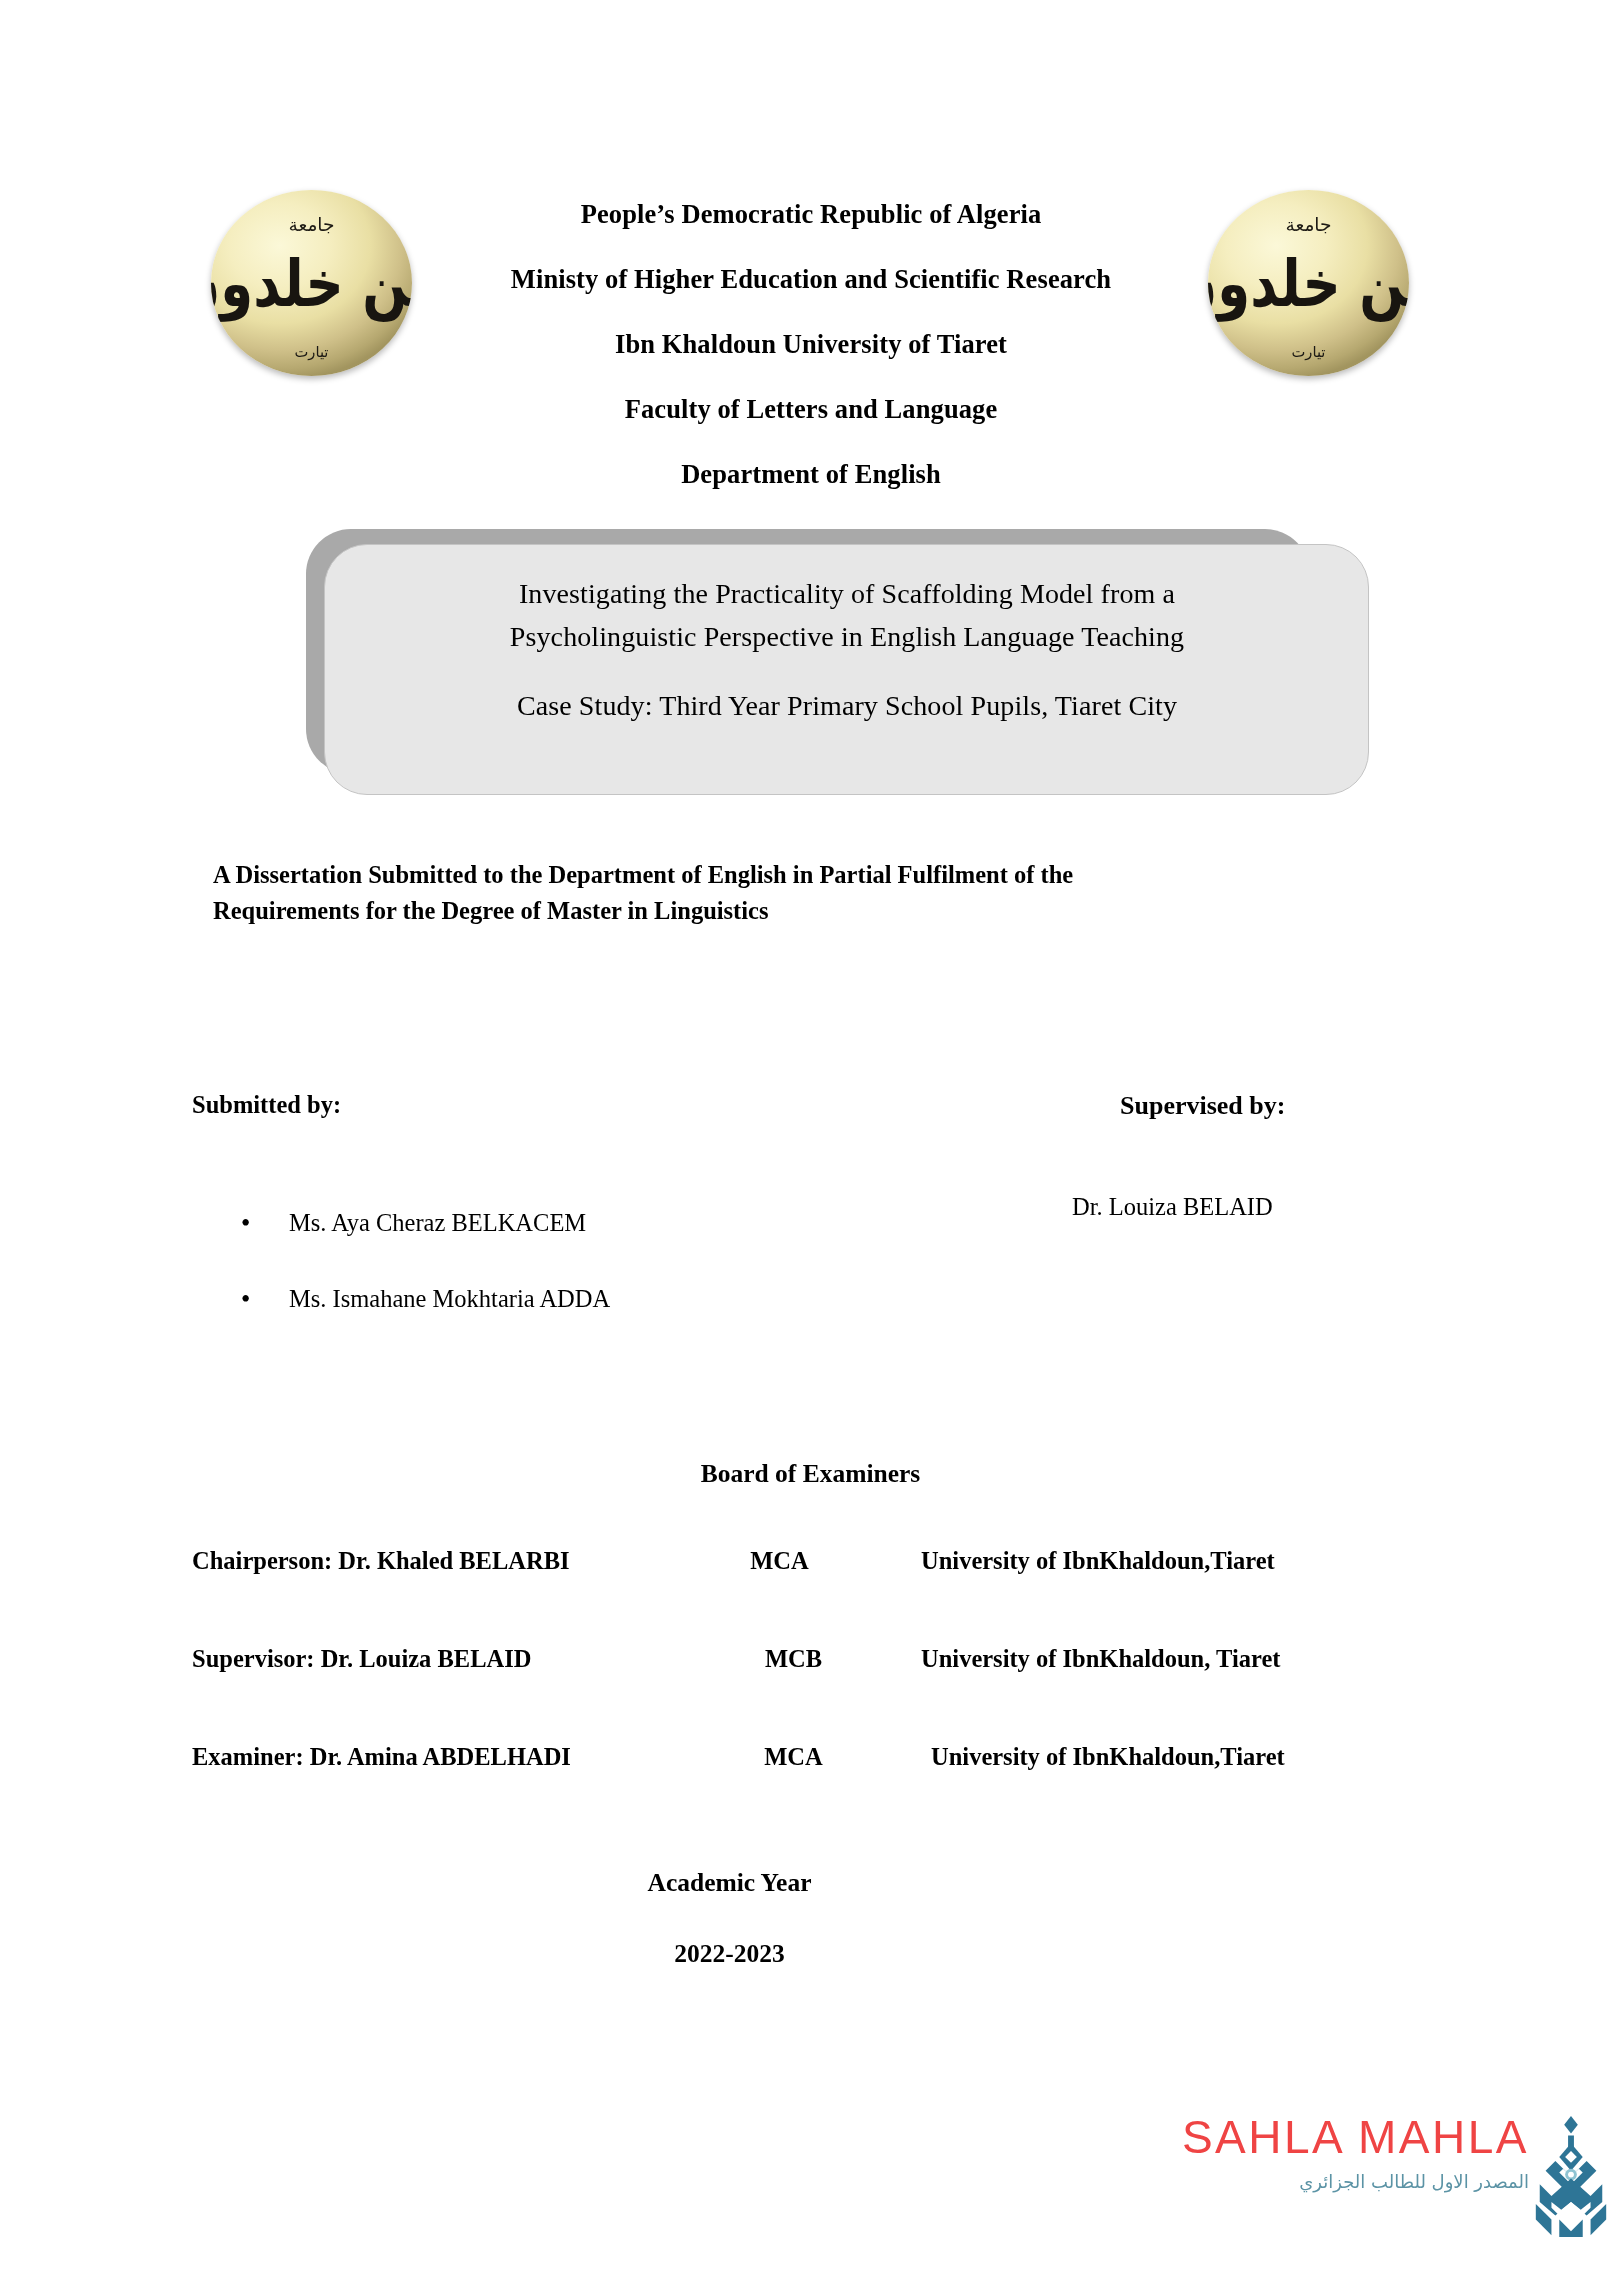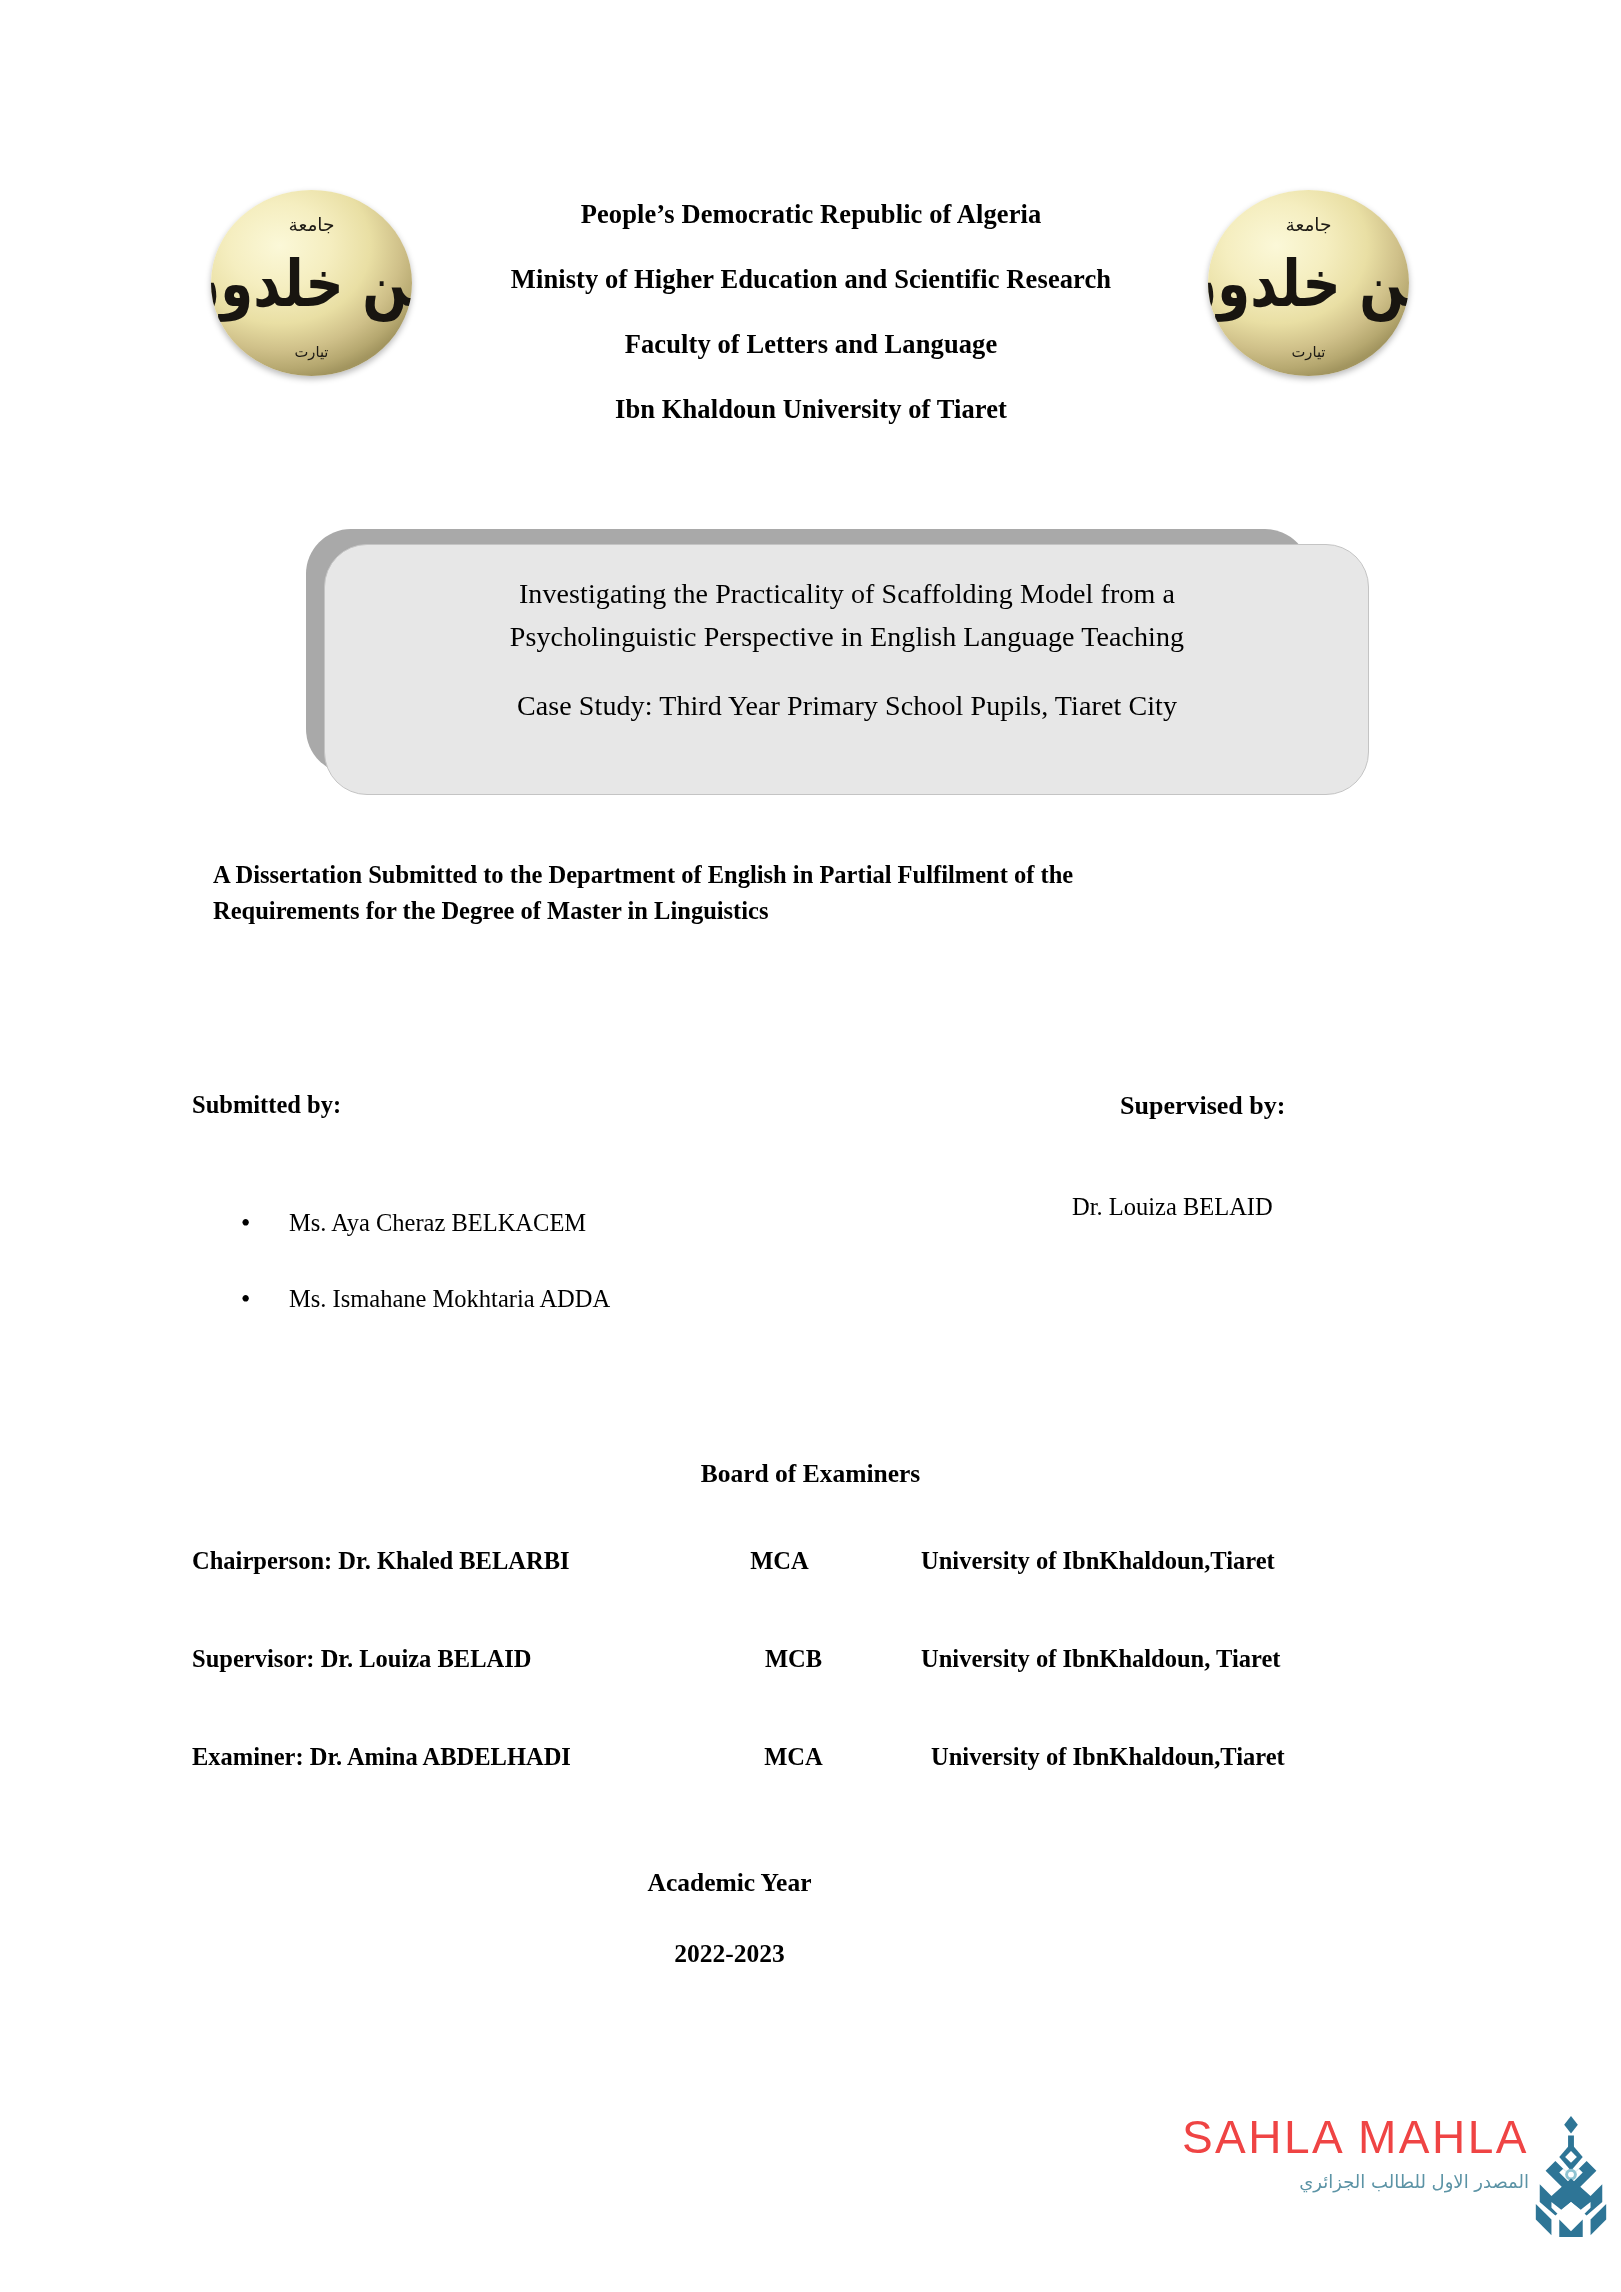--- a/index.html
+++ b/index.html
@@ -316,22 +316,23 @@
 
   <div class="emblem emblem-right">
     <div class="emblem-sub-top">جامعة</div>
     <div class="emblem-text">ابن خلدون</div>
     <div class="emblem-sub-bot">تيارت</div>
   </div>
 
   <div class="header-block">
     <div class="header-line">People’s Democratic Republic of Algeria</div>
     <div class="header-line">Ministy of Higher Education and Scientific Research</div>
+    <div class="header-line">Ibn Khaldoun University of Tiaret</div>
     <div class="header-line">Faculty of Letters and Language</div>
-    <div class="header-line">Ibn Khaldoun University of Tiaret</div>
+    <div class="header-line">Department of English</div>
   </div>
 
   <div class="title-shadow"></div>
   <div class="title-box">
     <div class="title-inner">
       <div class="title-line">Investigating the Practicality of Scaffolding Model from a</div>
       <div class="title-line">Psycholinguistic Perspective in English Language Teaching</div>
       <div class="title-line case">Case Study: Third Year Primary School Pupils, Tiaret City</div>
     </div>
   </div>

